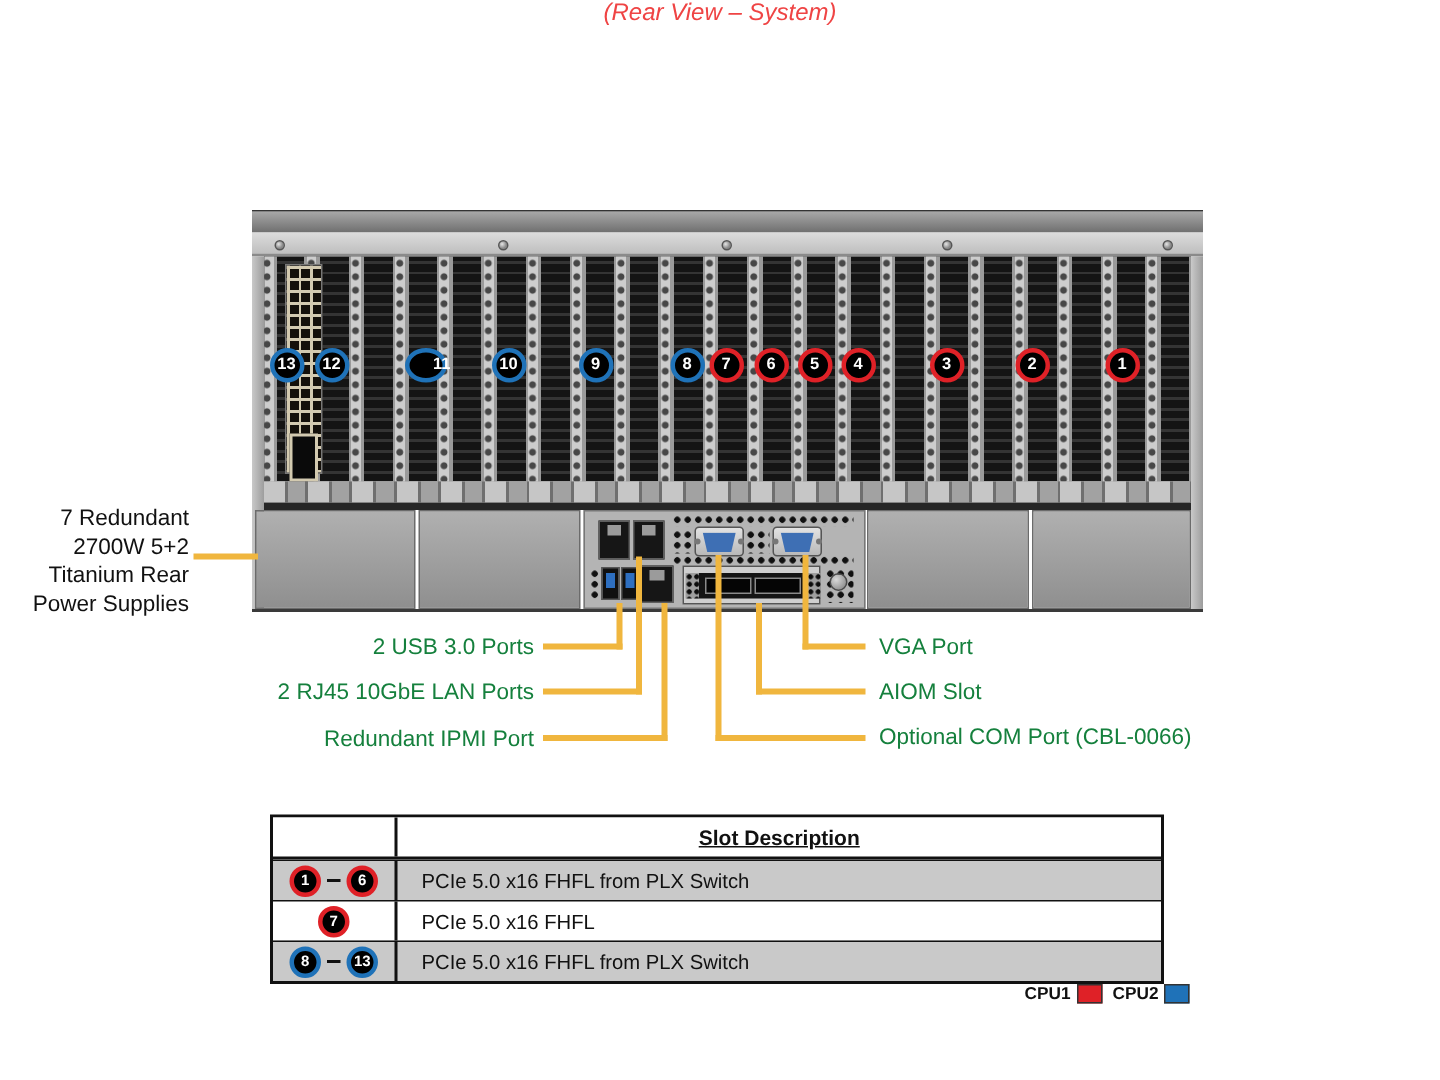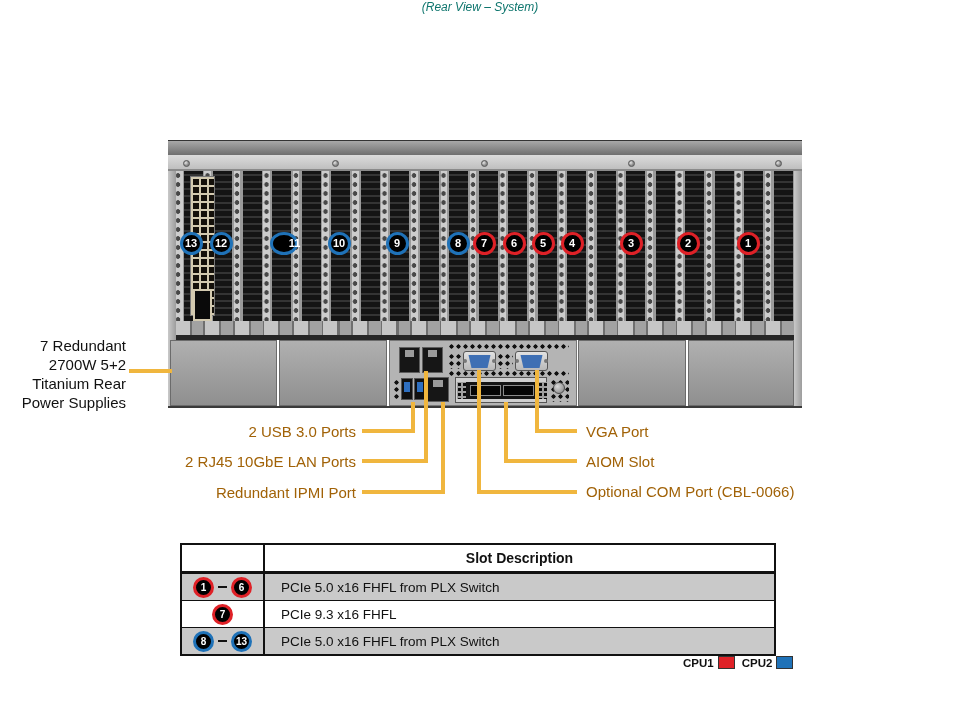--- a/index.html
+++ b/index.html
@@ -1,21 +1,21 @@
 <!DOCTYPE html>
 <html><head>
 <meta charset="utf-8">
 <style>
   html,body{margin:0;padding:0;background:#fff;}
   .canvas{position:relative;width:960px;height:720px;background:#fff;overflow:hidden;
           font-family:"Liberation Sans",sans-serif;color:#111;}
 
   
   .title{position:absolute;left:0;top:76;width:960px;text-align:center;
-         font-size:12px;font-style:italic;color:#0f766e;}
+         font-size:16px;font-style:italic;color:#ef4444;}
 
   
   .chassis{position:absolute;left:168px;top:140px;width:634px;height:268px;}
   .lid{position:absolute;left:0;top:0;width:634px;height:15px;
        background:linear-gradient(#a8a8a8,#6f6f6f);border-top:1.5px solid #333;box-sizing:border-box;}
   .toprail{position:absolute;left:0;top:15px;width:634px;height:16px;
        background:linear-gradient(#dcdcdc,#bfbfbf);border-bottom:2px solid #8a8a8a;box-sizing:border-box;}
   .screw{position:absolute;top:20px;width:7px;height:7px;border-radius:50%;
        background:radial-gradient(circle at 35% 35%,#e5e5e5,#8a8a8a 60%);border:1px solid #555;box-sizing:border-box;}
   .sidewall{position:absolute;top:31px;width:8px;height:237px;background:linear-gradient(90deg,#c9c9c9,#9d9d9d);}
@@ -68,34 +68,34 @@
 
   
   .badge{position:absolute;width:23px;height:23px;border-radius:50%;background:#000;color:#fff;
        display:flex;align-items:center;justify-content:center;
        font-size:11px;font-weight:bold;box-sizing:border-box;border:3.5px solid #999;z-index:3;}
 
   
   .cline{position:absolute;background:#F0B63E;z-index:5;}
 
   
-  .lbl{position:absolute;font-size:15px;color:#a16207;white-space:nowrap;}
+  .lbl{position:absolute;font-size:15px;color:#15803d;white-space:nowrap;}
   .lbl-r{text-align:right;}
   .psu-lbl{position:absolute;left:6px;top:336px;width:120px;text-align:right;
        font-size:15px;line-height:19px;color:#111;}
 
   
   .slottable{position:absolute;left:180px;top:543px;width:596px;border:2px solid #111;
        box-sizing:border-box;background:#fff;z-index:2;}
   .t-head{display:flex;height:26px;background:#fff;border-bottom:2px solid #111;box-sizing:content-box;}
   .t-row{display:flex;height:26px;border-top:1.5px solid #111;}
   .t-c1{width:83px;flex:0 0 83px;display:flex;align-items:center;justify-content:center;
        border-right:2px solid #111;box-sizing:border-box;}
   .t-c2{flex:1;display:flex;align-items:center;padding-left:16px;font-size:13.5px;}
-  .t-c2.hdr{justify-content:center;padding-left:0;font-weight:bold;font-size:14px;}
+  .t-c2.hdr{justify-content:center;padding-left:0;font-weight:bold;font-size:14px;text-decoration:underline;}
   .tbadge{width:21px;height:21px;border-radius:50%;background:#000;color:#fff;
        display:flex;align-items:center;justify-content:center;font-size:10px;font-weight:bold;
        box-sizing:border-box;border:3px solid #999;}
   .tdash{width:9px;height:2.5px;background:#111;margin:0 4px;}
 
   
   .legend{position:absolute;left:683px;top:655px;height:15px;display:flex;align-items:center;z-index:2;}
   .legend .txt{font-size:11.5px;font-weight:bold;color:#111;margin-right:4px;}
   .legend .sw{width:17px;height:13px;border:1px solid #333;box-sizing:border-box;margin-right:7px;}
 </style>
@@ -238,21 +238,21 @@
             <div class="tbadge" style="border-color: rgb(223, 33, 39);">1</div>
             <div class="tdash"></div>
             <div class="tbadge" style="border-color: rgb(223, 33, 39);">6</div>
           </div>
           <div class="t-c2">PCIe 5.0 x16 FHFL from PLX Switch</div>
         </div>
         <div class="t-row" style="background: rgb(255, 255, 255);">
           <div class="t-c1">
             <div class="tbadge" style="border-color: rgb(223, 33, 39);">7</div>
           </div>
-          <div class="t-c2">PCIe 9.3 x16 FHFL</div>
+          <div class="t-c2">PCIe 5.0 x16 FHFL</div>
         </div>
         <div class="t-row" style="background: rgb(201, 201, 201);">
           <div class="t-c1">
             <div class="tbadge" style="border-color: rgb(31, 114, 184);">8</div>
             <div class="tdash"></div>
             <div class="tbadge" style="border-color: rgb(31, 114, 184);">13</div>
           </div>
           <div class="t-c2">PCIe 5.0 x16 FHFL from PLX Switch</div>
         </div>
       </div>

